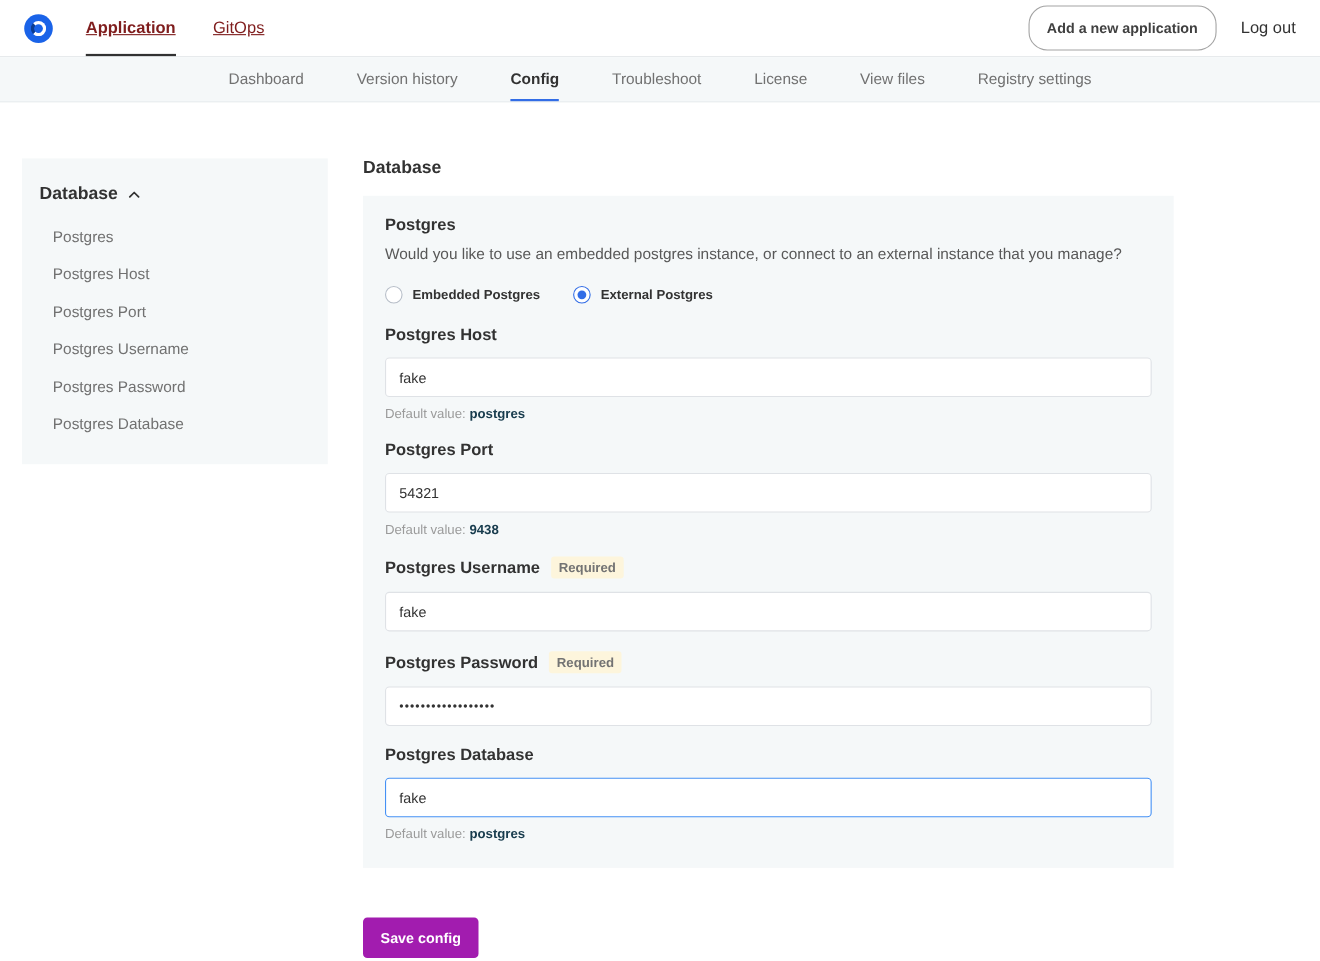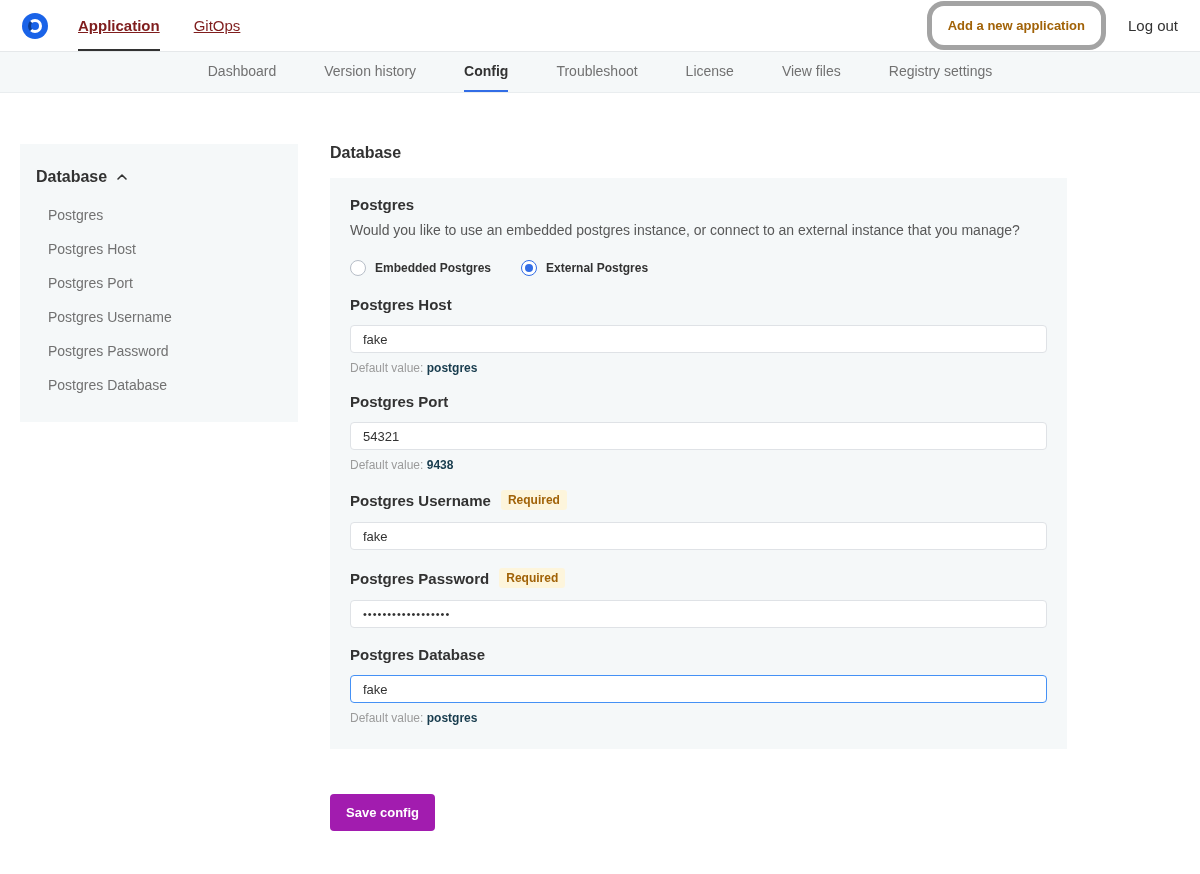--- a/index.html
+++ b/index.html
@@ -12,21 +12,21 @@
   .logo { width:26px; height:26px; border-radius:50%; background:#1a63e8;
           position:relative; margin-right:30px; flex:0 0 auto; cursor:pointer; }
   .logo-inner { position:absolute; inset:6px; border-radius:50%;
                 border:3px solid #ffffff; border-left-color:#0b3c91; }
   .topnav-tabs { display:flex; align-items:center; gap:34px; height:100%; }
   .topnav-tab { font-size:15px; color:#7f1d1d; cursor:pointer; height:100%;
                 display:flex; align-items:center; border-bottom:2px solid transparent;
                 padding-top:2px;text-decoration:underline; }
   .topnav-tab.active { font-weight:700; border-bottom-color:#323232; }
   .topnav-right { margin-left:auto; display:flex; align-items:center; gap:22px; }
-  .add-app-btn { background:#fff; border:5px solid #a3a3a3; color:#a16207;
+  .add-app-btn { background:#fff; border:1px solid #a3a3a3; color:#404040;
                  font-weight:700; font-size:13px; border-radius:17px;
                  padding:12px 16px; cursor:pointer; font-family:inherit; }
   .logout { font-size:15px; color:#323232; cursor:pointer; }
 
   
   .subnav { height:41px; background:#f5f8f9; border-bottom:1px solid #e9edef;
             display:flex; justify-content:center; gap:48px; }
   .subnav-tab { font-size:14px; color:#717171; cursor:pointer; height:100%;
                 display:flex; align-items:center; border-bottom:2px solid transparent; }
   .subnav-tab.active { color:#323232; font-weight:600; border-bottom-color:#326de6; }
@@ -57,23 +57,23 @@
   .radio-circle { width:16px; height:16px; border:1px solid #b7bec8; border-radius:50%;
                   background:#fff; position:relative; flex:0 0 auto; }
   .radio-circle.checked { border-color:#326de6; }
   .radio-circle.checked::after { content:''; position:absolute; inset:3px;
                   background:#326de6; border-radius:50%; }
 
   .field { margin-bottom:18px; }
   .field:last-child { margin-bottom:0; }
   .field-label-row { display:flex; align-items:center; gap:10px; margin-bottom:12px; }
   .field-label { font-size:15px; font-weight:700; color:#323232; }
-  .required-badge { background:#fdf5dc; color:#a16207; font-size:12px; font-weight:600;
+  .required-badge { background:#fdf5dc; color:#737373; font-size:12px; font-weight:600;
                     padding:3px 7px; border-radius:3px; }
-  .text-input { width:100%; height:28px; background:#fff; border:1px solid #dfe2e6;
+  .text-input { width:100%; height:36px; background:#fff; border:1px solid #dfe2e6;
                 border-radius:4px; padding:0 12px; font-size:13px; color:#323232;
                 font-family:inherit; }
   .text-input.focused { border-color:#4591f5; }
   .text-input.pw { font-size:11px; letter-spacing:1px; }
   .default-hint { font-size:12px; color:#9b9b9b; margin-top:8px; }
   .default-hint strong { color:#173b4d; font-weight:700; }
 
   .save-btn { margin-top:45px; background:#a21caf; color:#fff; border:none;
               border-radius:4px; font-weight:700; font-size:13px; padding:11px 16px;
               cursor:pointer; font-family:inherit; }

